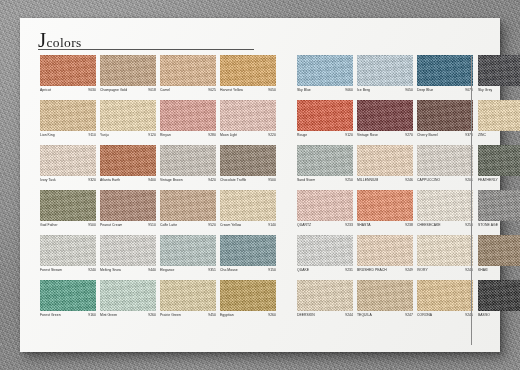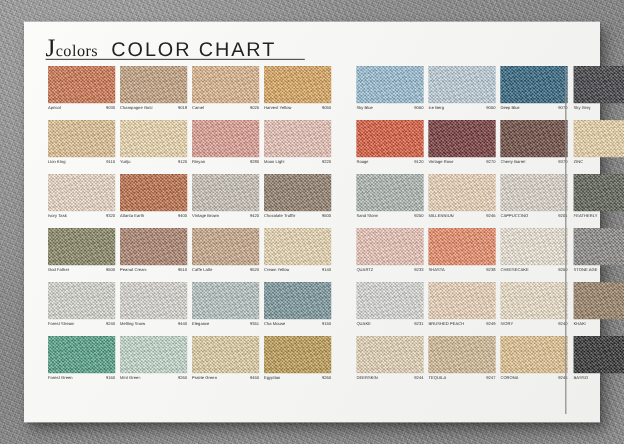--- a/index.html
+++ b/index.html
@@ -99,21 +99,20 @@
 
 <div id="stage">
 
   <div id="backdrop"></div>
 
   <div id="sheet">
 
     <div id="header">
       <div class="title-row">
         <div class="brand"><span class="cap">J</span><span class="sc">colors</span></div>
-        <div class="chart-title">COLOR CHART</div>
       </div>
     </div>
     <div id="title-rule"></div>
 
     <div class="panel" id="left-panel">
         <div class="cell">
           <div class="swatch" style="background-color: rgb(212, 118, 79);"></div>
           <div class="caption">
             <span class="cname">Apricot</span>
             <span class="ccode">9030</span>

